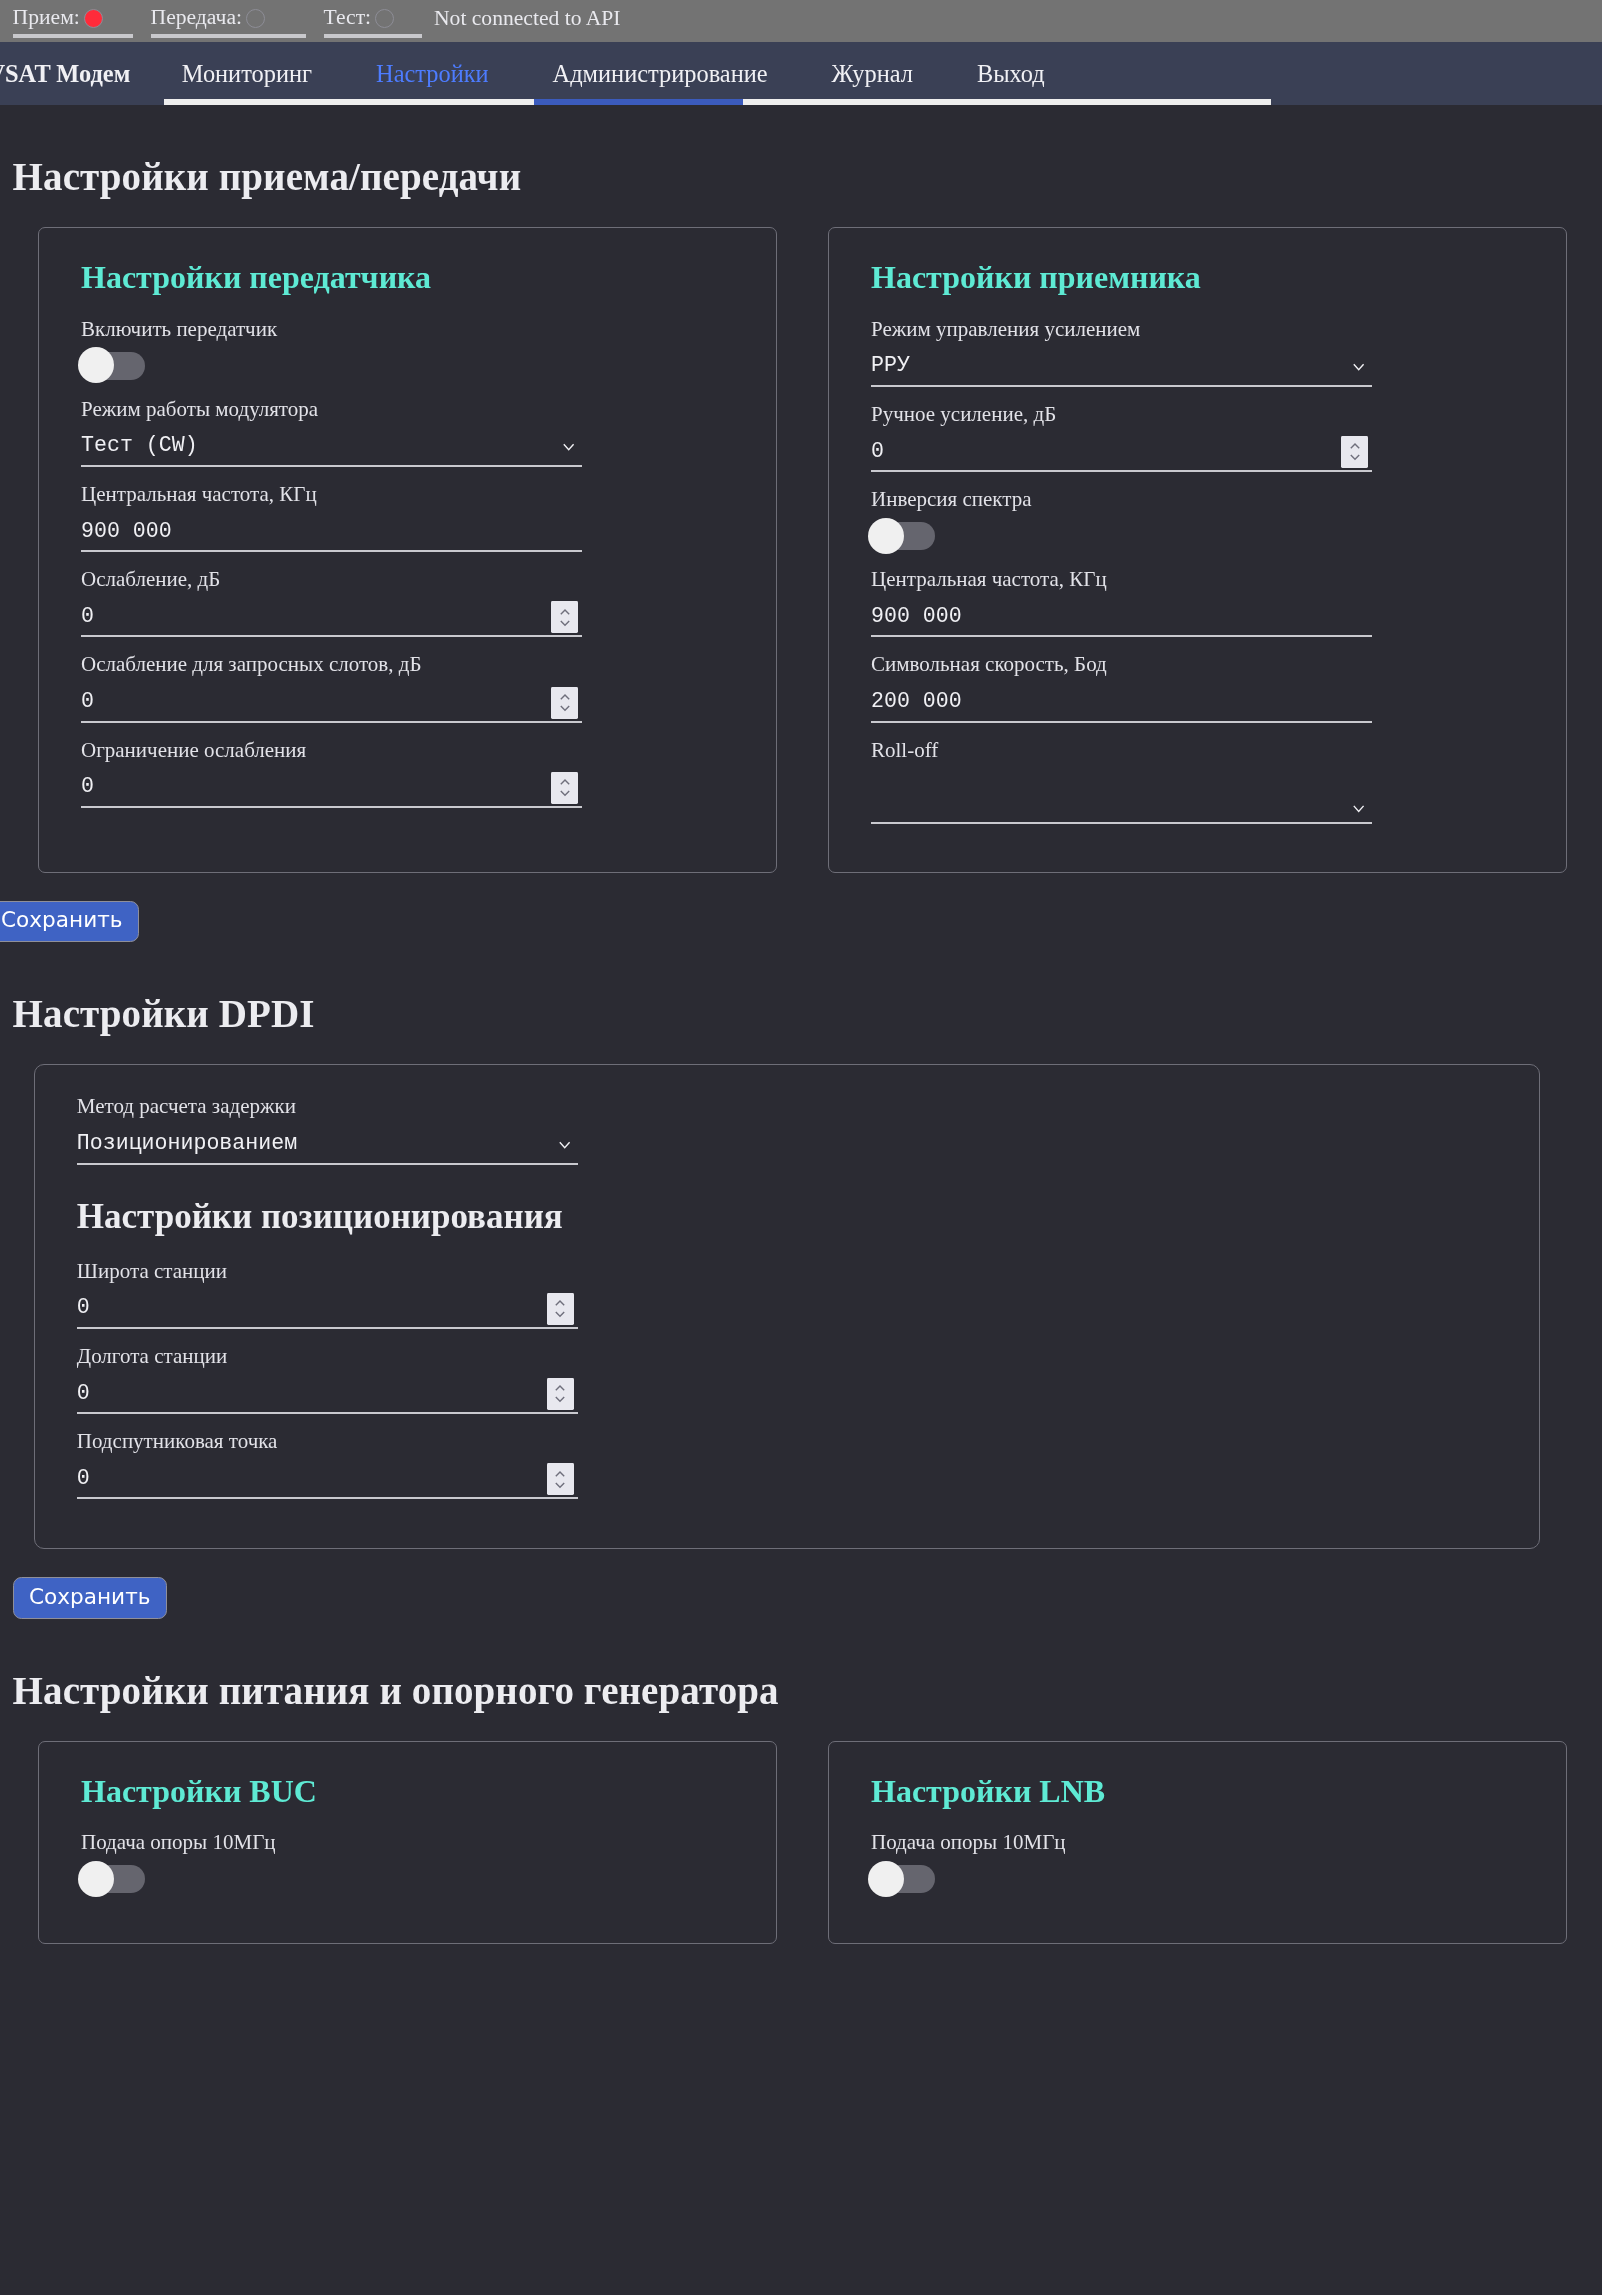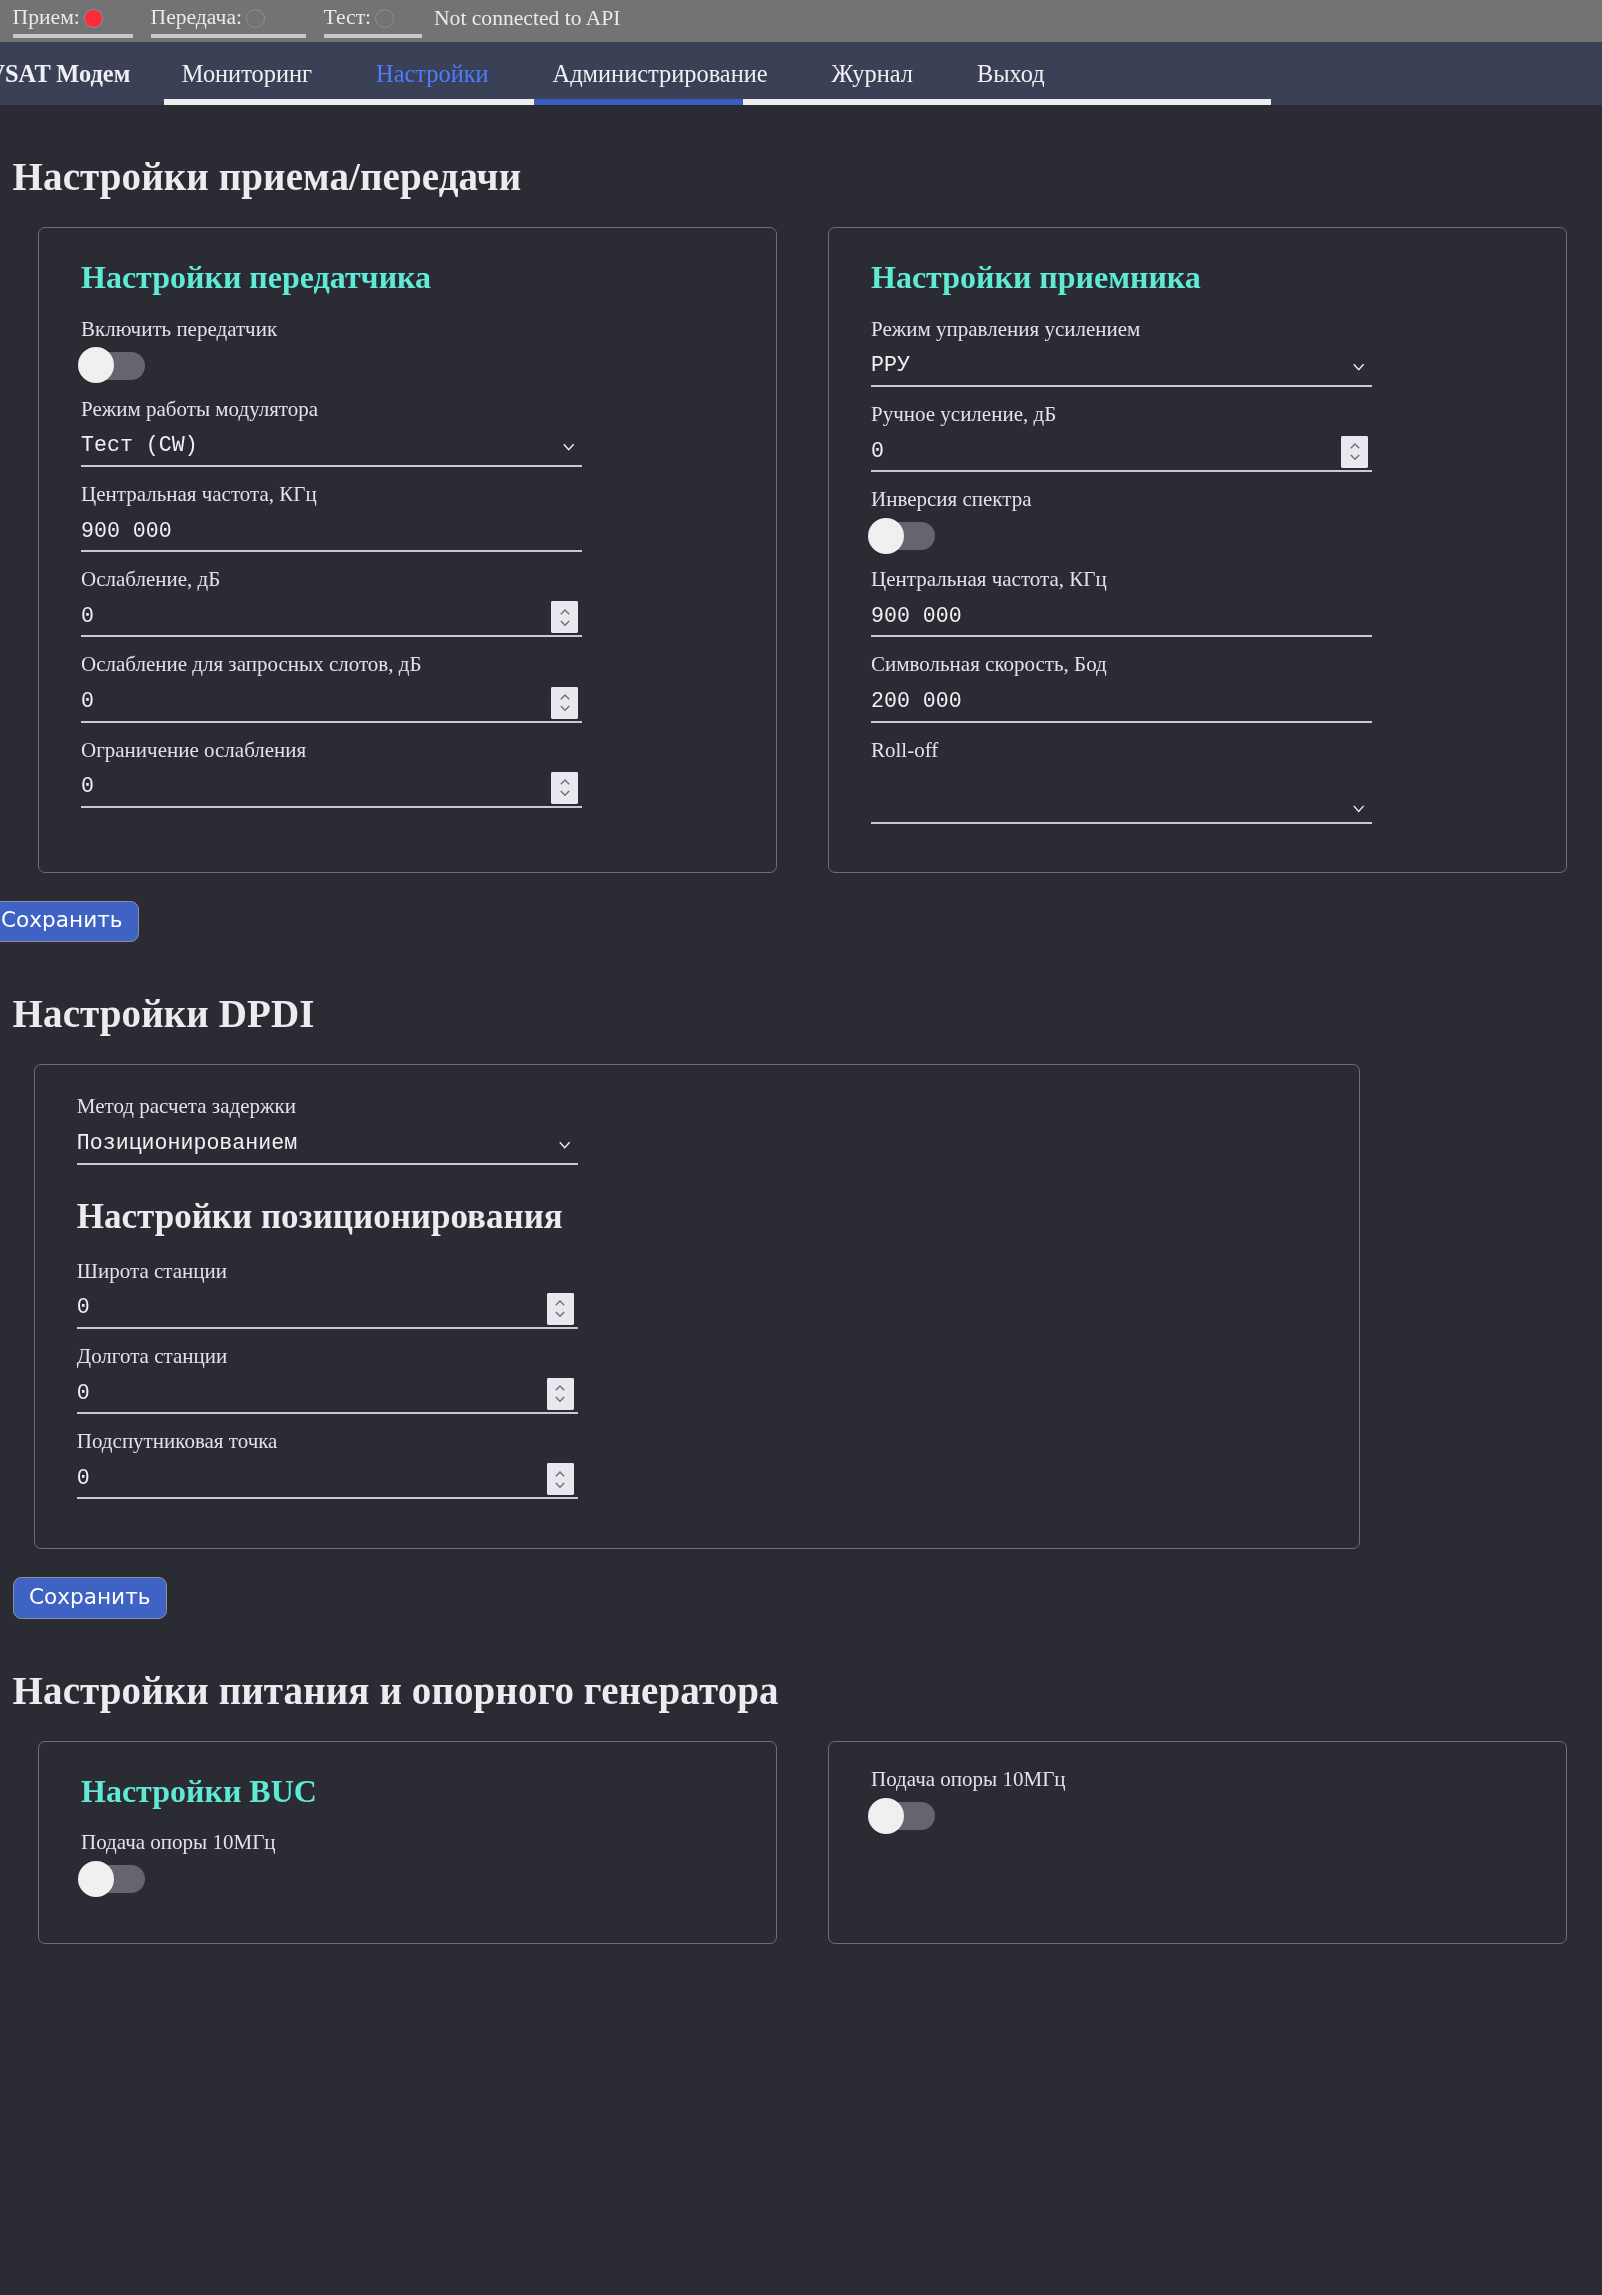--- a/index.html
+++ b/index.html
@@ -126,23 +126,24 @@
   }
   .card {
     border: 1.4px solid #6e6e78;
     border-radius: 7px;
     background: transparent;
     flex: 0 0 739px;
     padding: 24px 42px 34px 42px;
   }
   .card.wide {
     flex: 0 0 auto;
-    width: 1326px;
+    width: 1506px;
     margin-left: -4.2px;
     padding: 28px 42px 35px 42px;
+    border-radius: 10px;
   }
   h2.card-title {
     font-size: 32px;
     font-weight: bold;
     color: #5eead4;
     margin: 7px 0 19.5px 0;
   }
   h2.sub-title {
     font-size: 35px;
     font-weight: bold;
@@ -502,20 +503,21 @@
 
     <div class="card">
       <h2 class="card-title">Настройки BUC</h2>
       <div class="field">
         <span class="flabel">Подача опоры 10МГц</span>
         <div class="toggle"><div class="knob"></div></div>
       </div>
     </div>
 
     <div class="card">
+      <h2 class="card-title">Настройки LNB</h2>
       <div class="field">
         <span class="flabel">Подача опоры 10МГц</span>
         <div class="toggle"><div class="knob"></div></div>
       </div>
     </div>
 
   </div>
 
 </div>
 

